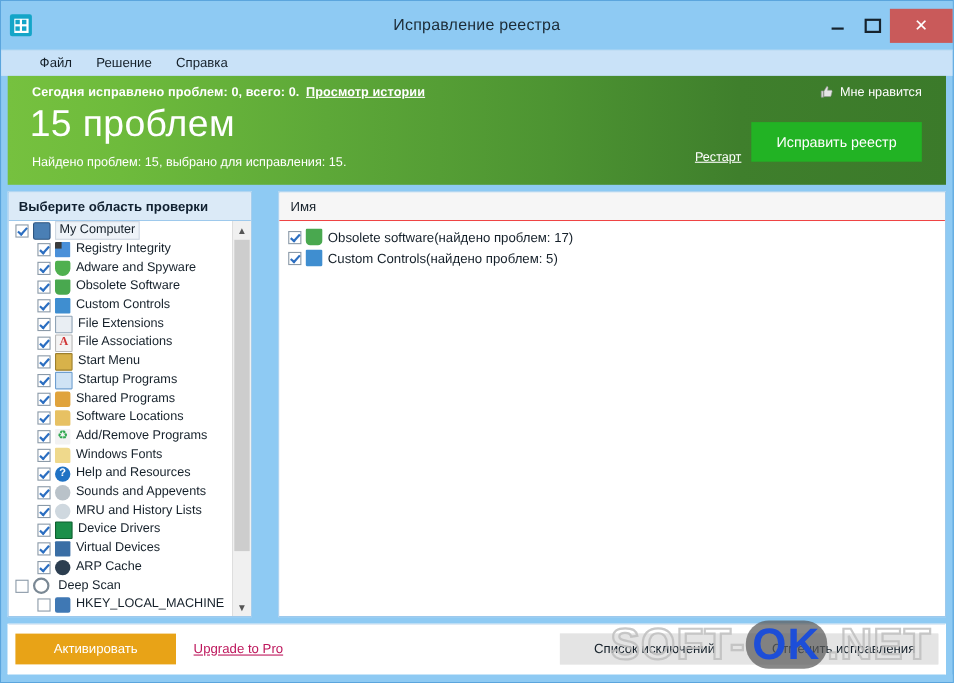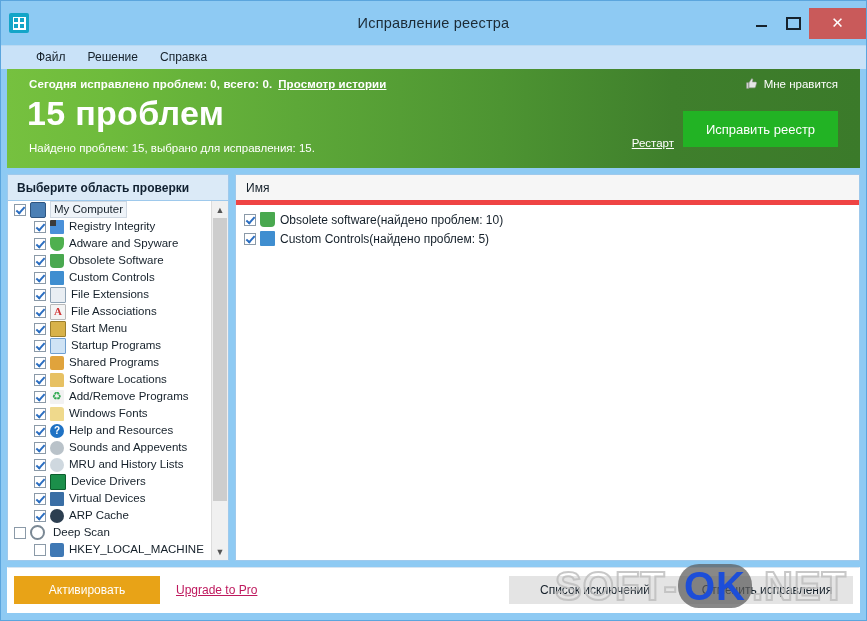--- a/index.html
+++ b/index.html
@@ -66,21 +66,21 @@
     color:#fff;
   }
   .banner-line1{
     position:absolute;left:22px;top:9px;font-size:11.5px;font-weight:bold;
     letter-spacing:.1px;white-space:nowrap;
   }
   .banner-line1 .hist{
     color:#ffffff;text-decoration:underline;margin-left:6px;font-weight:bold;
   }
   .banner-big{
-    position:absolute;left:20px;top:22px;font-size:34px;font-weight:700;
+    position:absolute;left:20px;top:22px;font-size:34px;font-weight:400;
     letter-spacing:.3px;line-height:44px;
   }
   .banner-line3{
     position:absolute;left:22px;top:73px;font-size:11.5px;white-space:nowrap;
   }
   .like{
     position:absolute;right:22px;top:8px;font-size:11.5px;display:flex;
     align-items:center;gap:6px;
   }
   .thumb{
@@ -92,21 +92,21 @@
   }
   .fix-btn{
     position:absolute;right:22px;top:42px;width:155px;height:36px;
     background:#22b324;color:#fff;font-size:13px;
     display:flex;align-items:center;justify-content:center;
     border:none;cursor:pointer;font-family:inherit;
   }
 
   
   .content{
-    flex:1;display:flex;gap:0;padding:6px 6px 0 6px;min-height:0;
+    flex:1;display:flex;gap:18px;padding:6px 6px 0 6px;min-height:0;
   }
   .panel{
     background:#ffffff;border:1px solid #9ec9ec;box-sizing:border-box;
     display:flex;flex-direction:column;min-height:0;
   }
   .sidebar{width:222px;min-width:222px;margin-right:6px;}
   .sidebar-head{
     height:25px;min-height:25px;background:#dbeaf7;
     border-bottom:1px solid #9ec9ec;
     display:flex;align-items:center;padding-left:9px;
@@ -175,21 +175,21 @@
   .sb-arrow{
     height:17px;min-height:17px;display:flex;align-items:center;justify-content:center;
     font-size:9px;color:#555;background:#f0f0f0;
   }
   .sb-track{flex:1;position:relative;background:#f0f0f0;}
   .sb-thumb{position:absolute;left:1px;right:1px;top:0;height:87%;background:#cdcdcd;}
 
   
   .mainpanel{flex:1;min-width:0;}
   .col-head{
-    height:25px;min-height:25px;background:#f6f6f6;border-bottom:5px solid #ef4444;
+    height:25px;min-height:25px;background:#f6f6f6;border-bottom:1px solid #ef4444;
     display:flex;align-items:center;padding-left:10px;font-size:12px;color:#15202a;
   }
   .list{flex:1;padding:5px 0 0 0;overflow:hidden;background:#fff;}
   .row{
     height:19px;display:flex;align-items:center;padding-left:8px;
     font-size:12px;color:#15202a;white-space:nowrap;
   }
   .row .ico{width:15px;height:15px;}
 
   
@@ -396,21 +396,21 @@
         </div>
       </div>
     </div>
 
     <div class="panel mainpanel">
       <div class="col-head">Имя</div>
       <div class="list" id="result-list">
           <div class="row">
             <span class="cb on"></span>
             <span class="ico i-trash"></span>
-            <span>Obsolete software(найдено проблем: 10)</span>
+            <span>Obsolete software(найдено проблем: 17)</span>
           </div>
           <div class="row">
             <span class="cb on"></span>
             <span class="ico i-blocks"></span>
             <span>Custom Controls(найдено проблем: 5)</span>
           </div>
         </div>
     </div>
   </div>
 

